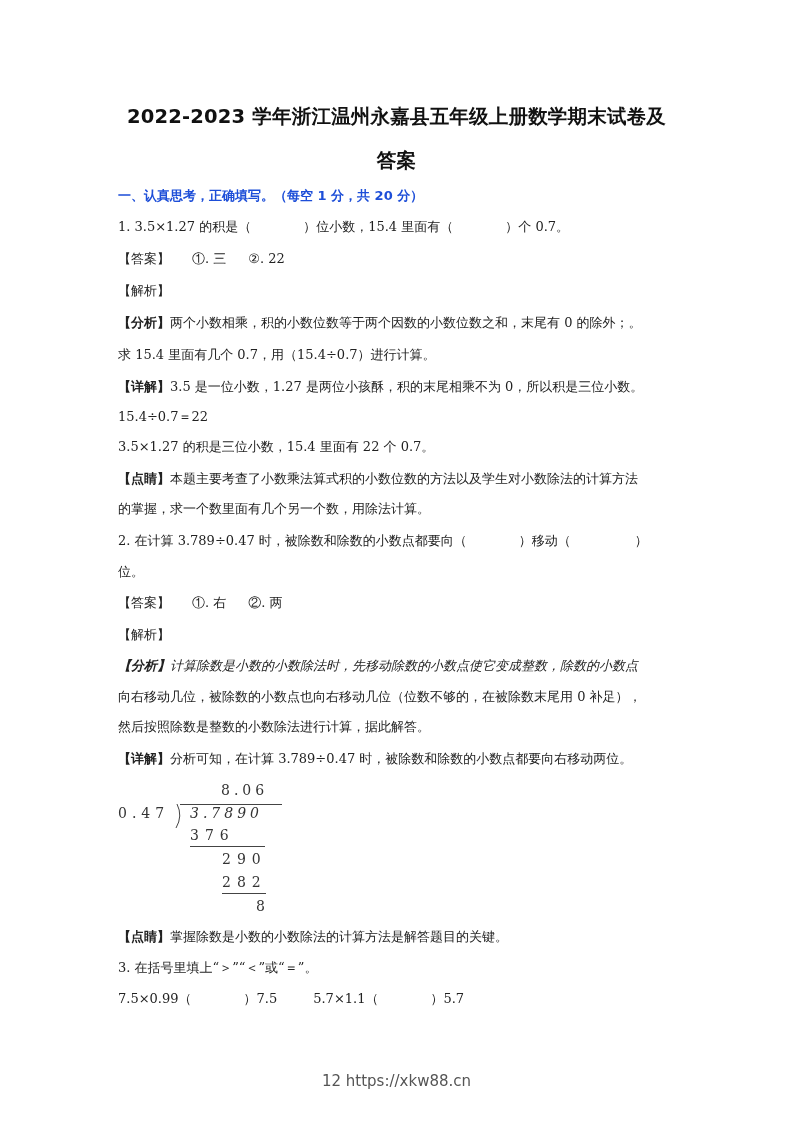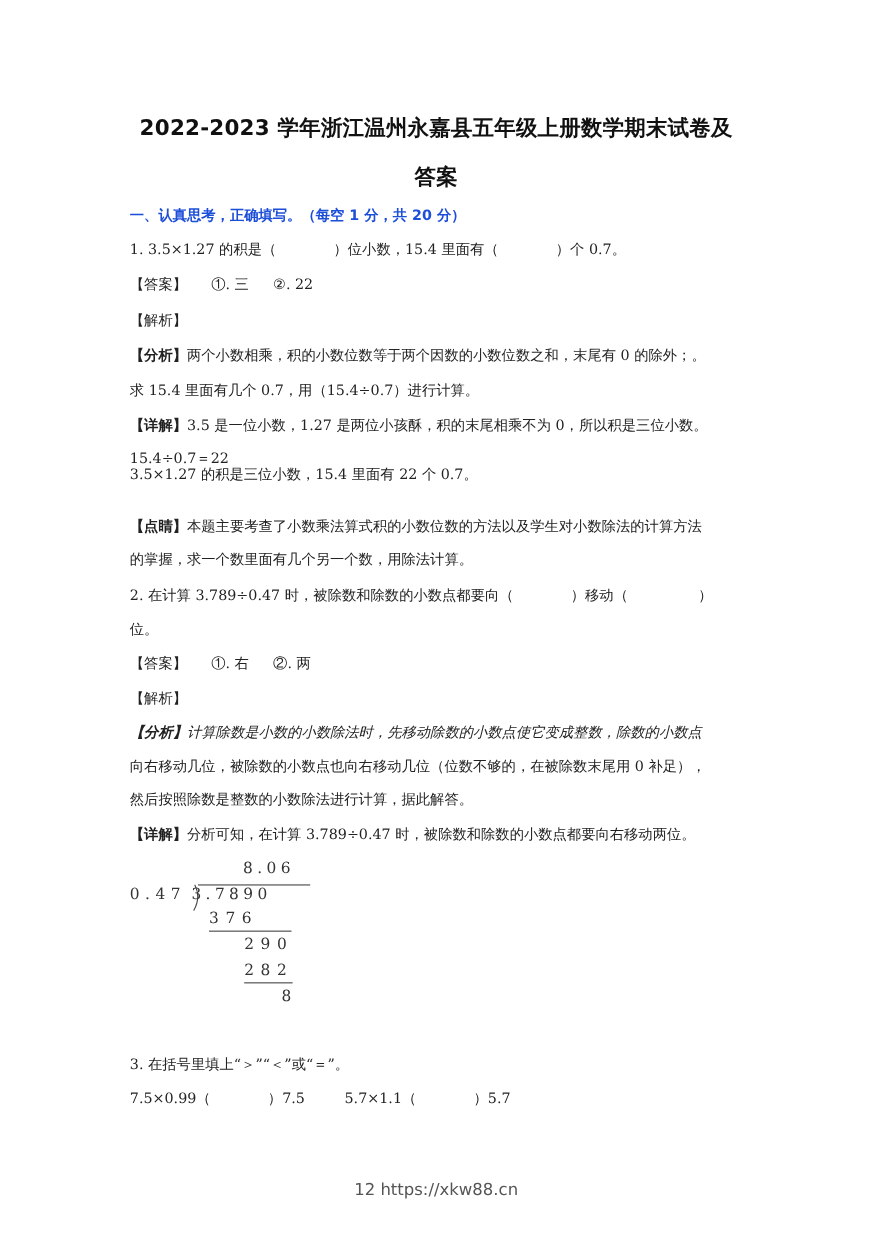--- a/index.html
+++ b/index.html
@@ -39,21 +39,21 @@
   </div>
   <div class="line" style="top:282px;">【解析】</div>
   <div class="line" style="top:314px;">
     <span class="tag">【分析】</span><span>两个小数相乘，积的小数位数等于两个因数的小数位数之和，末尾有 0 的除外；。</span>
   </div>
   <div class="line" style="top:346px;">求 15.4 里面有几个 0.7，用（15.4÷0.7）进行计算。</div>
   <div class="line" style="top:378px;">
     <span class="tag">【详解】</span><span>3.5 是一位小数，1.27 是两位小孩酥，积的末尾相乘不为 0，所以积是三位小数。</span>
   </div>
   <div class="line" style="top:408px;">15.4÷0.7＝22</div>
-  <div class="line" style="top:422px;">3.5×1.27 的积是三位小数，15.4 里面有 22 个 0.7。</div>
+  <div class="line" style="top:438px;">3.5×1.27 的积是三位小数，15.4 里面有 22 个 0.7。</div>
   <div class="line" style="top:500px;">的掌握，求一个数里面有几个另一个数，用除法计算。</div>
   <div class="line" style="top:470px;">
     <span class="tag">【点睛】</span><span>本题主要考查了小数乘法算式积的小数位数的方法以及学生对小数除法的计算方法</span>
   </div>
 
   <div class="line" style="top:532px;">
     <span>2.  在计算 3.789÷0.47 时，被除数和除数的小数点都要向（</span><span class="blank" style="width:52px;"></span><span>）移动（</span><span class="blank" style="width:64px;"></span><span>）</span>
   </div>
   <div class="line" style="top:563px;">位。</div>
   <div class="line" style="top:594px;">
@@ -69,29 +69,32 @@
     <span class="tag">【详解】</span><span>分析可知，在计算 3.789÷0.47 时，被除数和除数的小数点都要向右移动两位。</span>
   </div>
 
   <div class="division">
     <span class="cell" style="left:103px; top:4px; letter-spacing:4px;">8.06</span>
     <div class="hline" style="left:62px; top:26px; width:102px;"></div>
     <span class="cell" style="left:0px; top:27px; letter-spacing:5px;">0.47</span>
     <svg class="cell" style="left:56px; top:26px;" width="10" height="24" viewBox="0 0 10 24">
       <path d="M3 0 Q 9 12 2 24" fill="none" stroke="#444" stroke-width="1"></path>
     </svg>
-    <span class="cell" style="left:56px; top:27px; letter-spacing:4px;">3.7890</span>
+    <span class="cell" style="left:72px; top:27px; letter-spacing:4px;font-style:italic;">3.7890</span>
     <span class="cell" style="left:72px; top:49px; letter-spacing:6px;">376</span>
     <div class="hline" style="left:72px; top:68px; width:75px;"></div>
     <span class="cell" style="left:104px; top:73px; letter-spacing:6px;">290</span>
     <span class="cell" style="left:104px; top:96px; letter-spacing:6px;">282</span>
     <div class="hline" style="left:104px; top:115px; width:44px;"></div>
     <span class="cell" style="left:138px; top:120px;">8</span>
   </div>
 
+  <div class="line" style="top:928px;">
+    <span class="tag">【点睛】</span><span>掌握除数是小数的小数除法的计算方法是解答题目的关键。</span>
+  </div>
 
   <div class="line" style="top:959px;">3.  在括号里填上“＞”“＜”或“＝”。</div>
   <div class="line" style="top:990px;">
     <span>7.5×0.99（</span><span class="blank" style="width:52px;"></span><span>）7.5</span><span class="blank" style="width:36px;"></span><span>5.7×1.1（</span><span class="blank" style="width:52px;"></span><span>）5.7</span>
   </div>
 
   <div class="footer">12 https://xkw88.cn</div>
 </div>
 
 </body></html>

